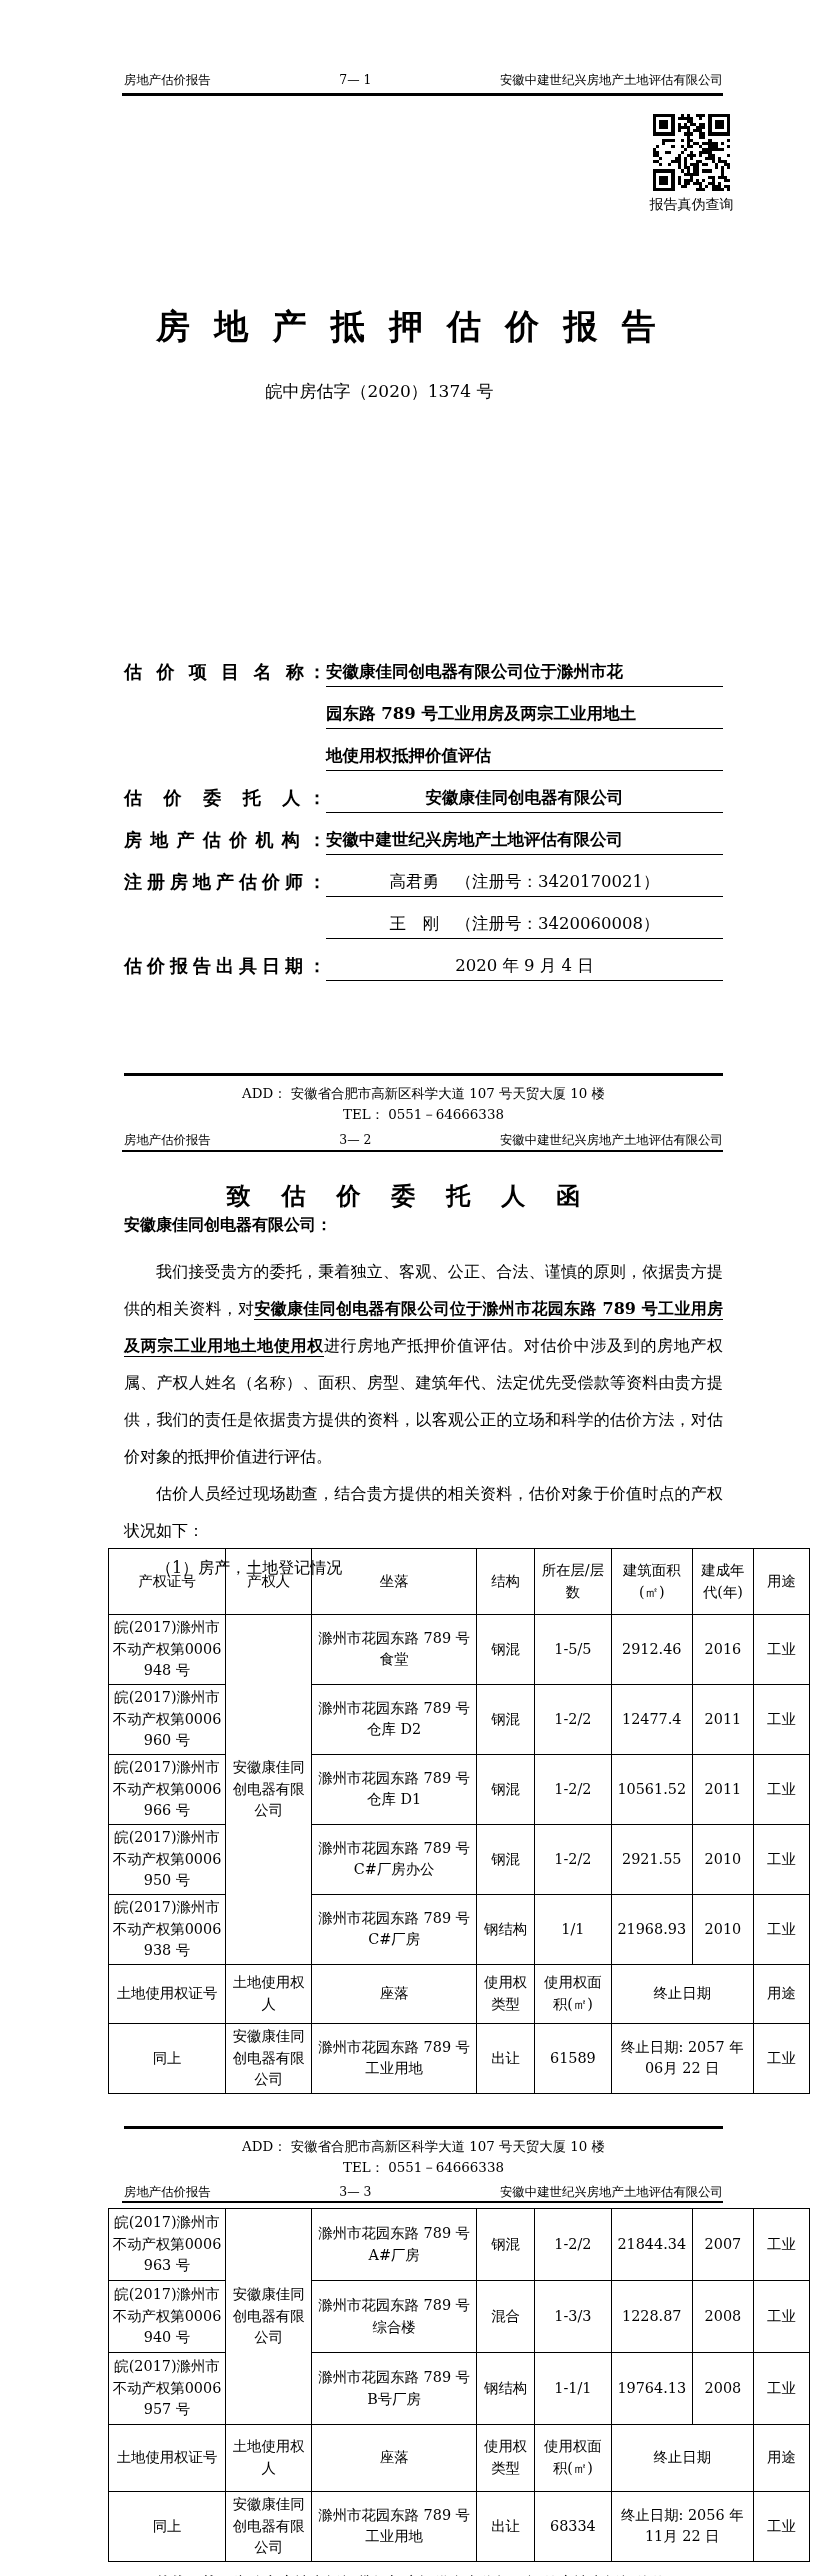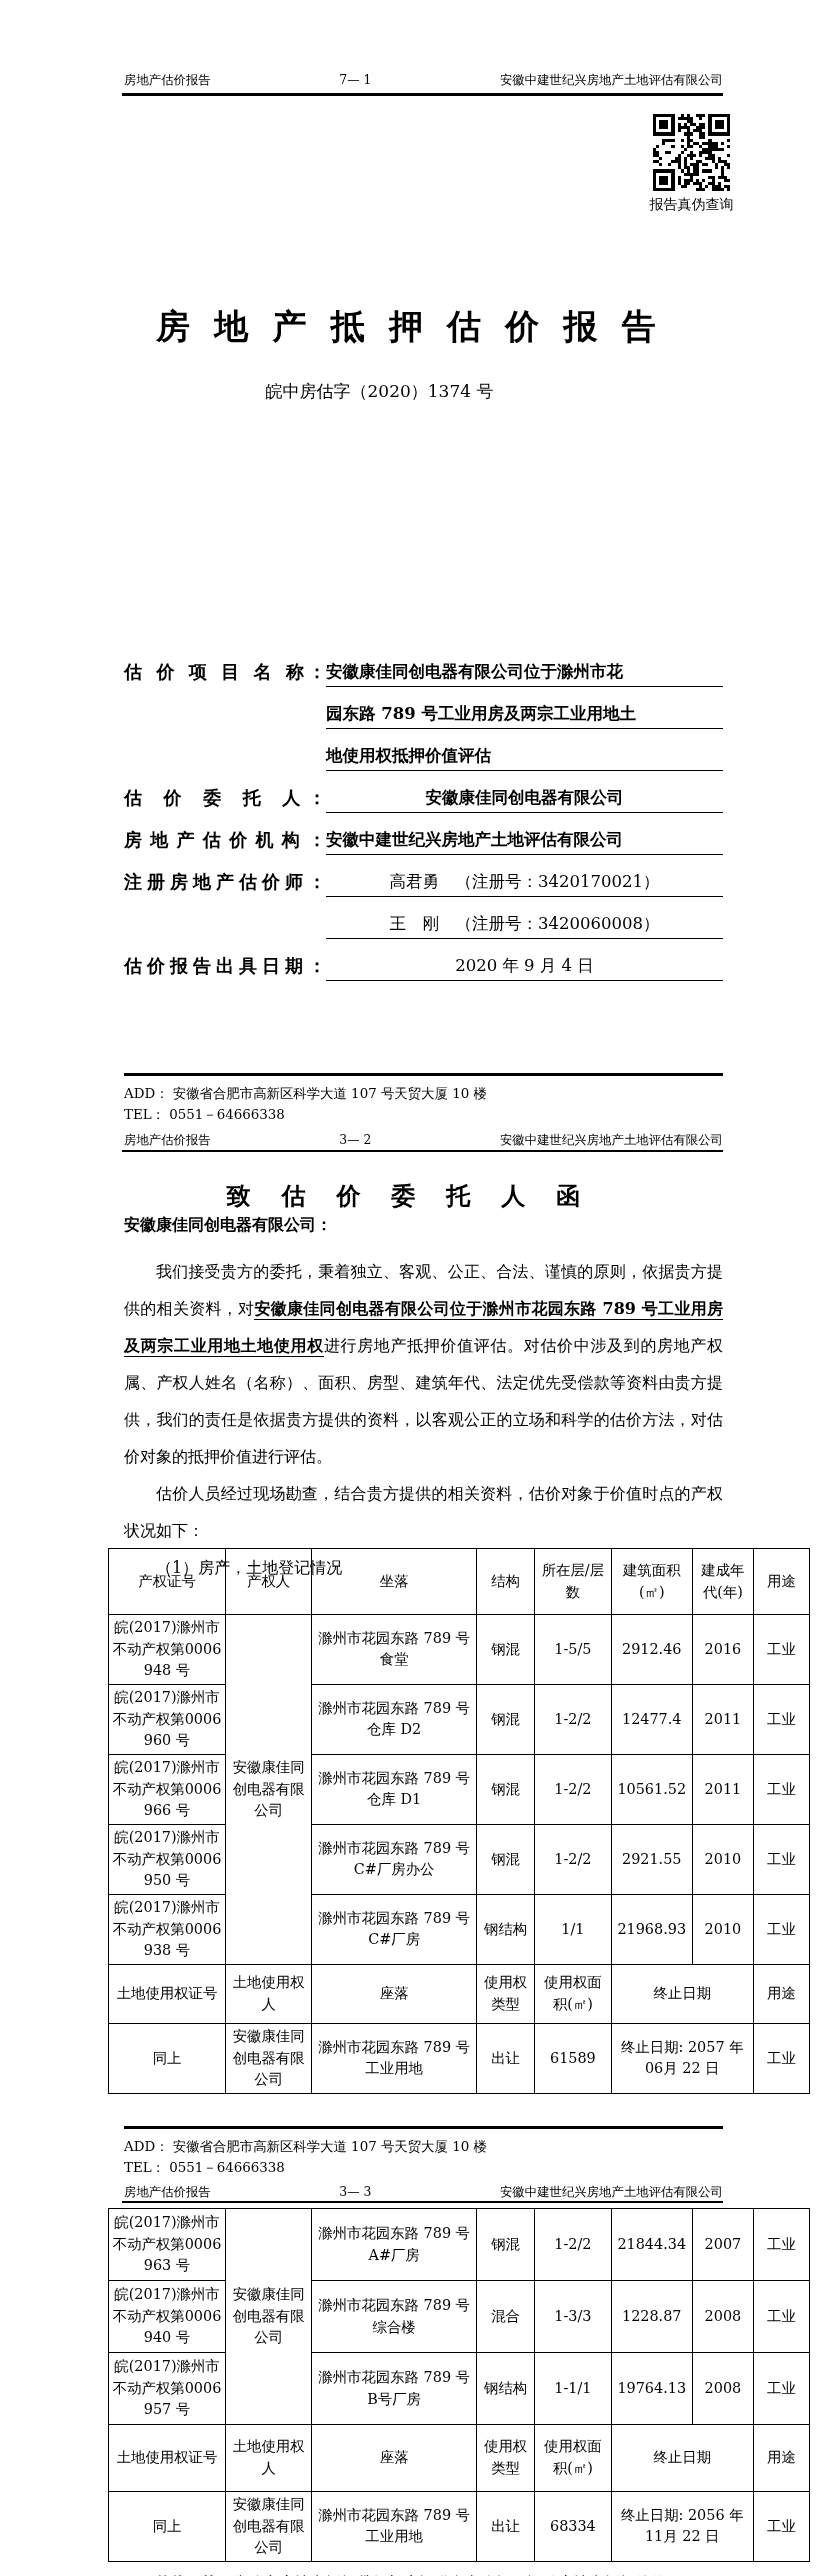--- a/index.html
+++ b/index.html
@@ -9,21 +9,21 @@
   .page1{top:0;height:1128px;}
   .page2{top:1128px;height:1050px;}
   .page3{top:2178px;height:1123px;}
 
   
   .pg-header{position:absolute;left:124px;width:599px;display:flex;justify-content:space-between;
              align-items:baseline;font-size:12.4px;white-space:nowrap;gap:44px;}
   .hdr-rule{position:absolute;left:122px;width:601px;height:2.6px;background:#000;}
 
   
-  .pg-footer{position:absolute;left:124px;width:599px;}
+  .pg-footer{position:absolute;left:124px;width:599px;text-align:center;}
   .ftr-rule{height:2.6px;background:#000;margin-bottom:7.2px;}
   .ftr-line{font-size:13.4px;line-height:21.6px;white-space:nowrap;}
 
   
   .qr-wrap{position:absolute;left:653px;top:114px;width:77px;}
   .qr-caption{position:absolute;left:645px;top:196px;width:93px;font-size:14px;text-align:center;white-space:nowrap;}
   .report-title{position:absolute;left:0;top:281px;width:818px;text-align:center;
                 font-size:34px;font-weight:bold;letter-spacing:6.2px;white-space:nowrap;}
   .doc-number{position:absolute;left:0;top:380px;width:759px;text-align:center;font-size:17px;}
   .fields{position:absolute;left:124px;top:645px;width:599px;}

